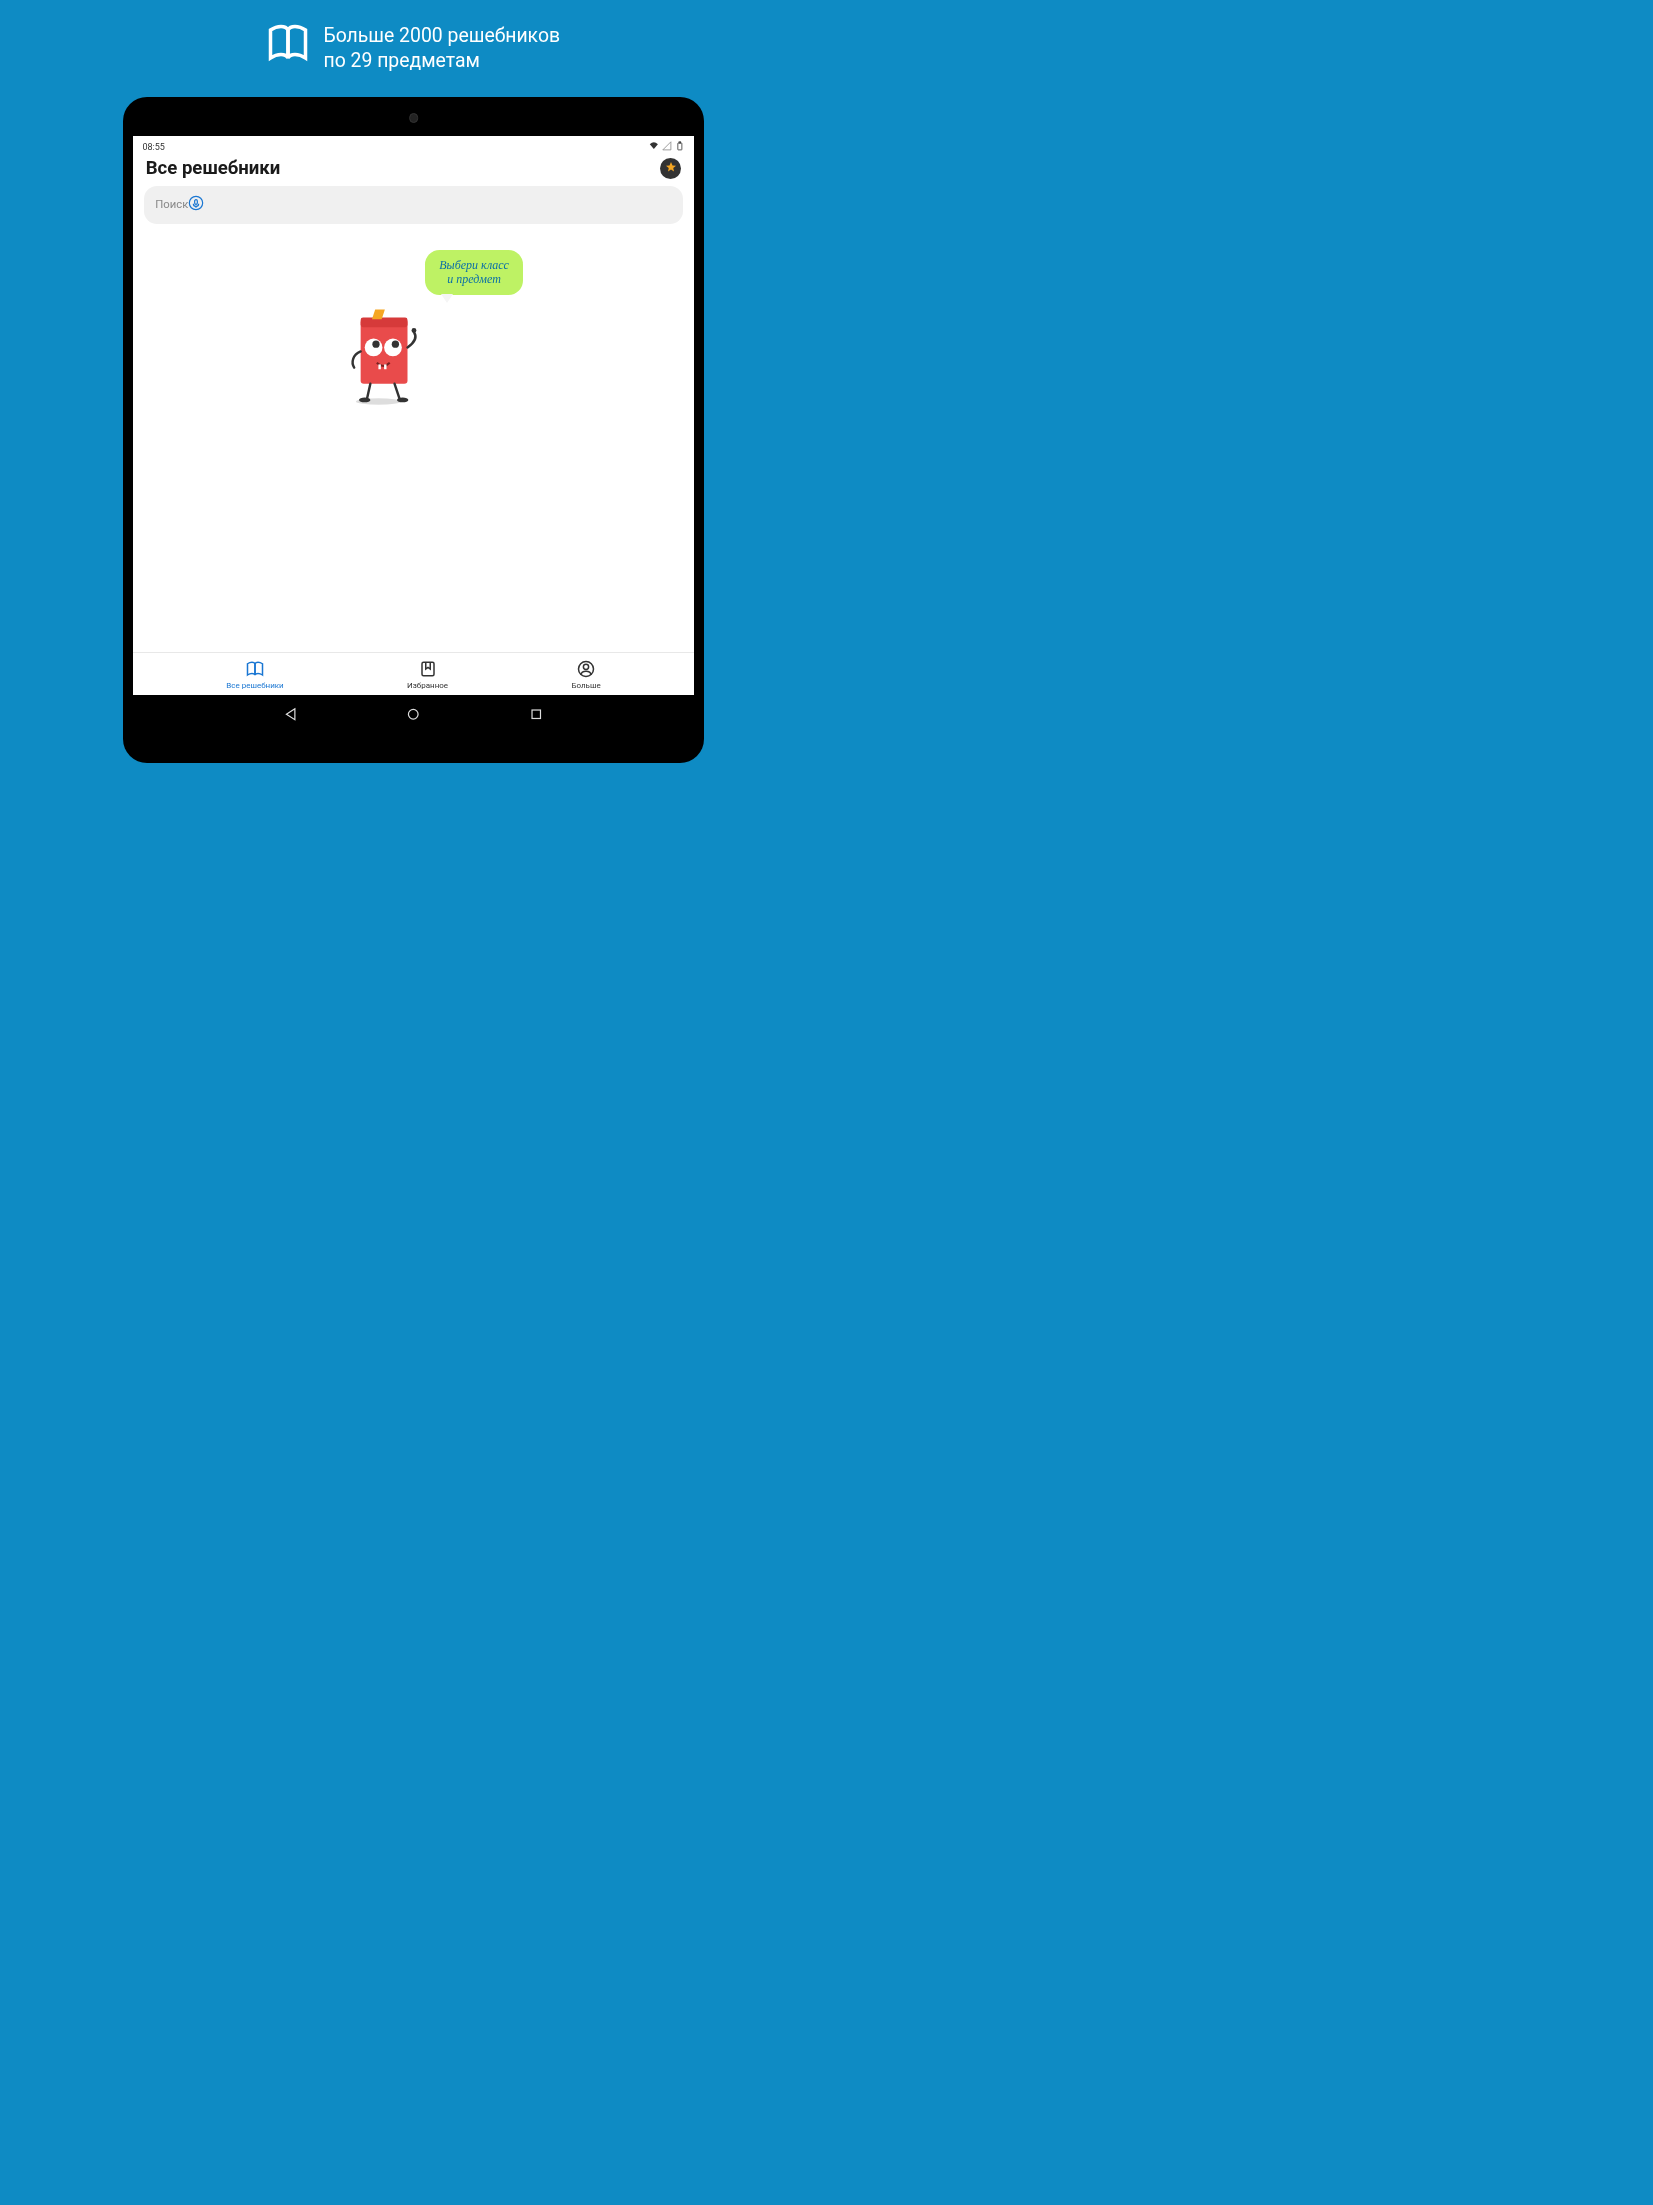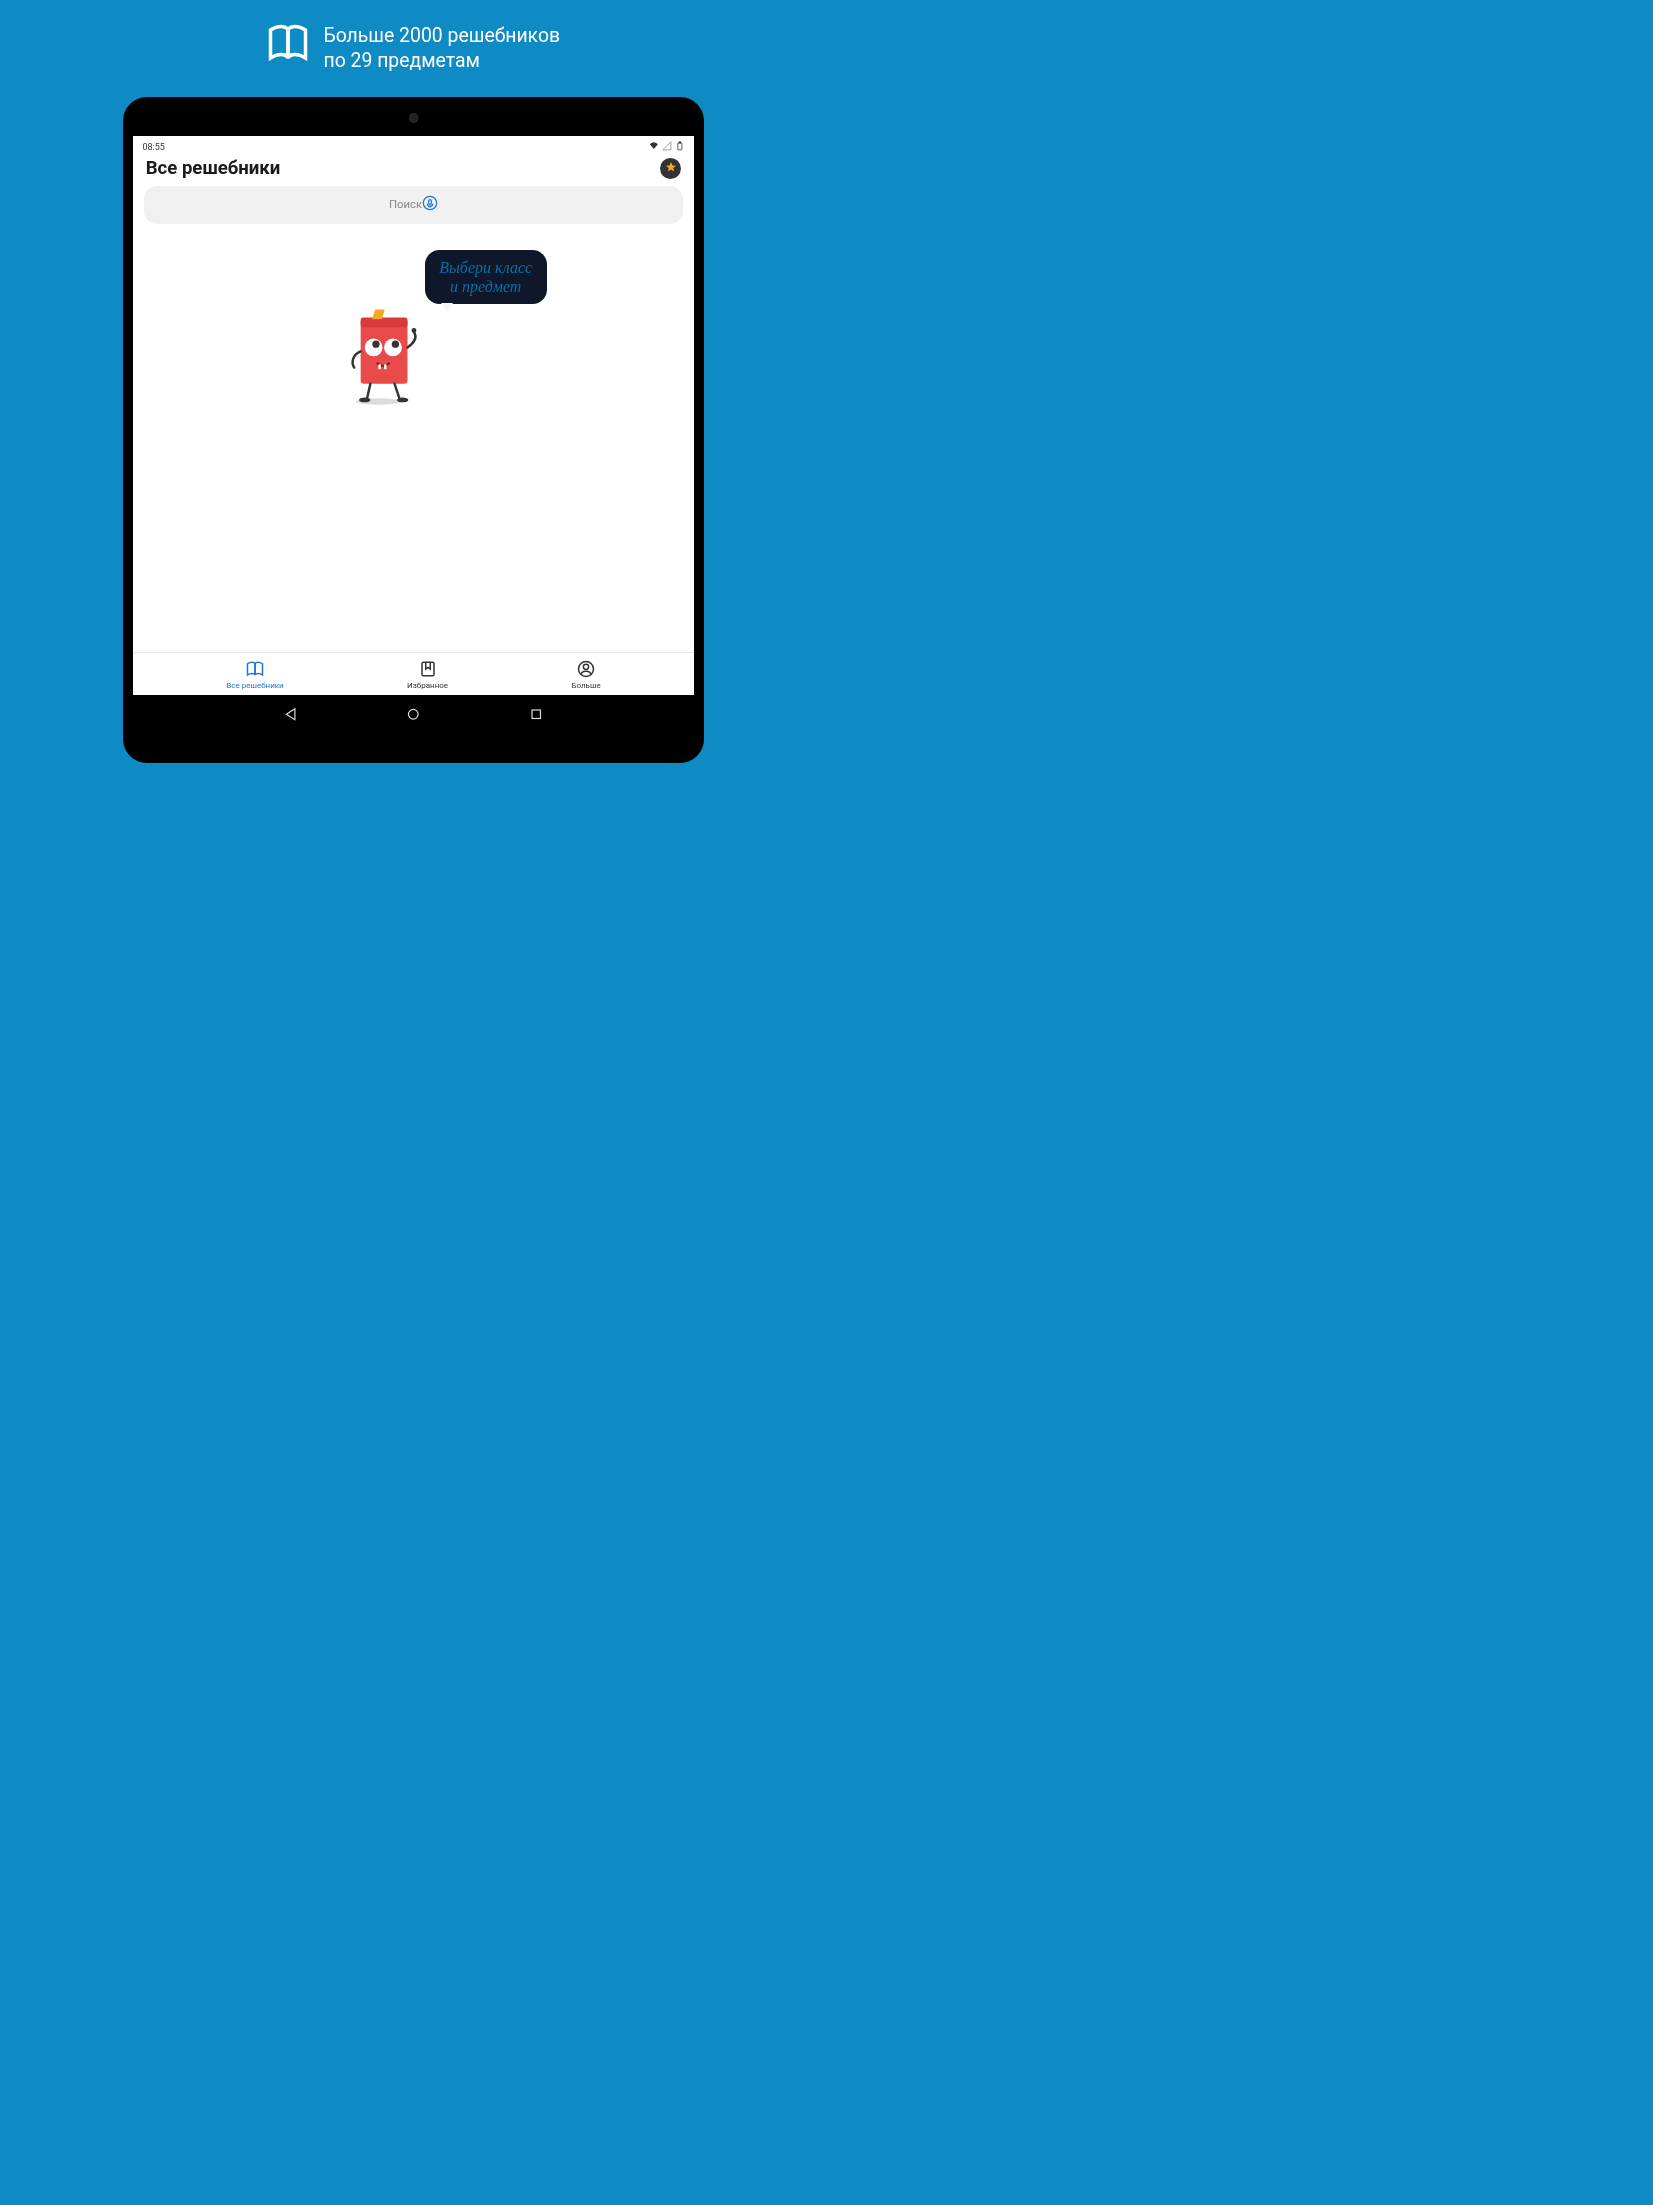--- a/index.html
+++ b/index.html
@@ -84,46 +84,46 @@
   justify-content: center;
 }
 .star-badge svg { width: 12px; height: 12px; }
 .controls { padding: 0 11.3px; }
 .input-row {
   background: #f0f0f0;
   border-radius: 13px;
   padding: 9.7px 11.3px;
   margin-bottom: 9.7px;
   display: flex;
-  justify-content: center;
+  justify-content: flex-start;
   align-items: center;
   font-size: 11.3px;
   color: #555;
 }
 .input-row.search { color: #888; }
 .mic-icon svg { width: 16px; height: 16px; }
 .chev svg { width: 11.3px; height: 11.3px; }
 .mascot-area {
   flex: 1;
   position: relative;
   display: flex;
   justify-content: center;
   padding-top: 22.6px;
 }
 .speech-bubble {
   position: absolute;
   top: 16px;
   left: 52%;
-  background: #0f172a;
+  background: #bef264;
   border-radius: 14.5px;
   padding: 8px 14.5px;
   font-family: "Comic Sans MS", cursive;
   font-style: italic;
   color: #0b6fa6;
-  font-size: 16px;
+  font-size: 12px;
   text-align: center;
   line-height: 1.2;
 }
 .speech-bubble::after {
   content: "";
   position: absolute;
   bottom: -8px;
   left: 16px;
   width: 0; height: 0;
   border-left: 6.5px solid transparent;

